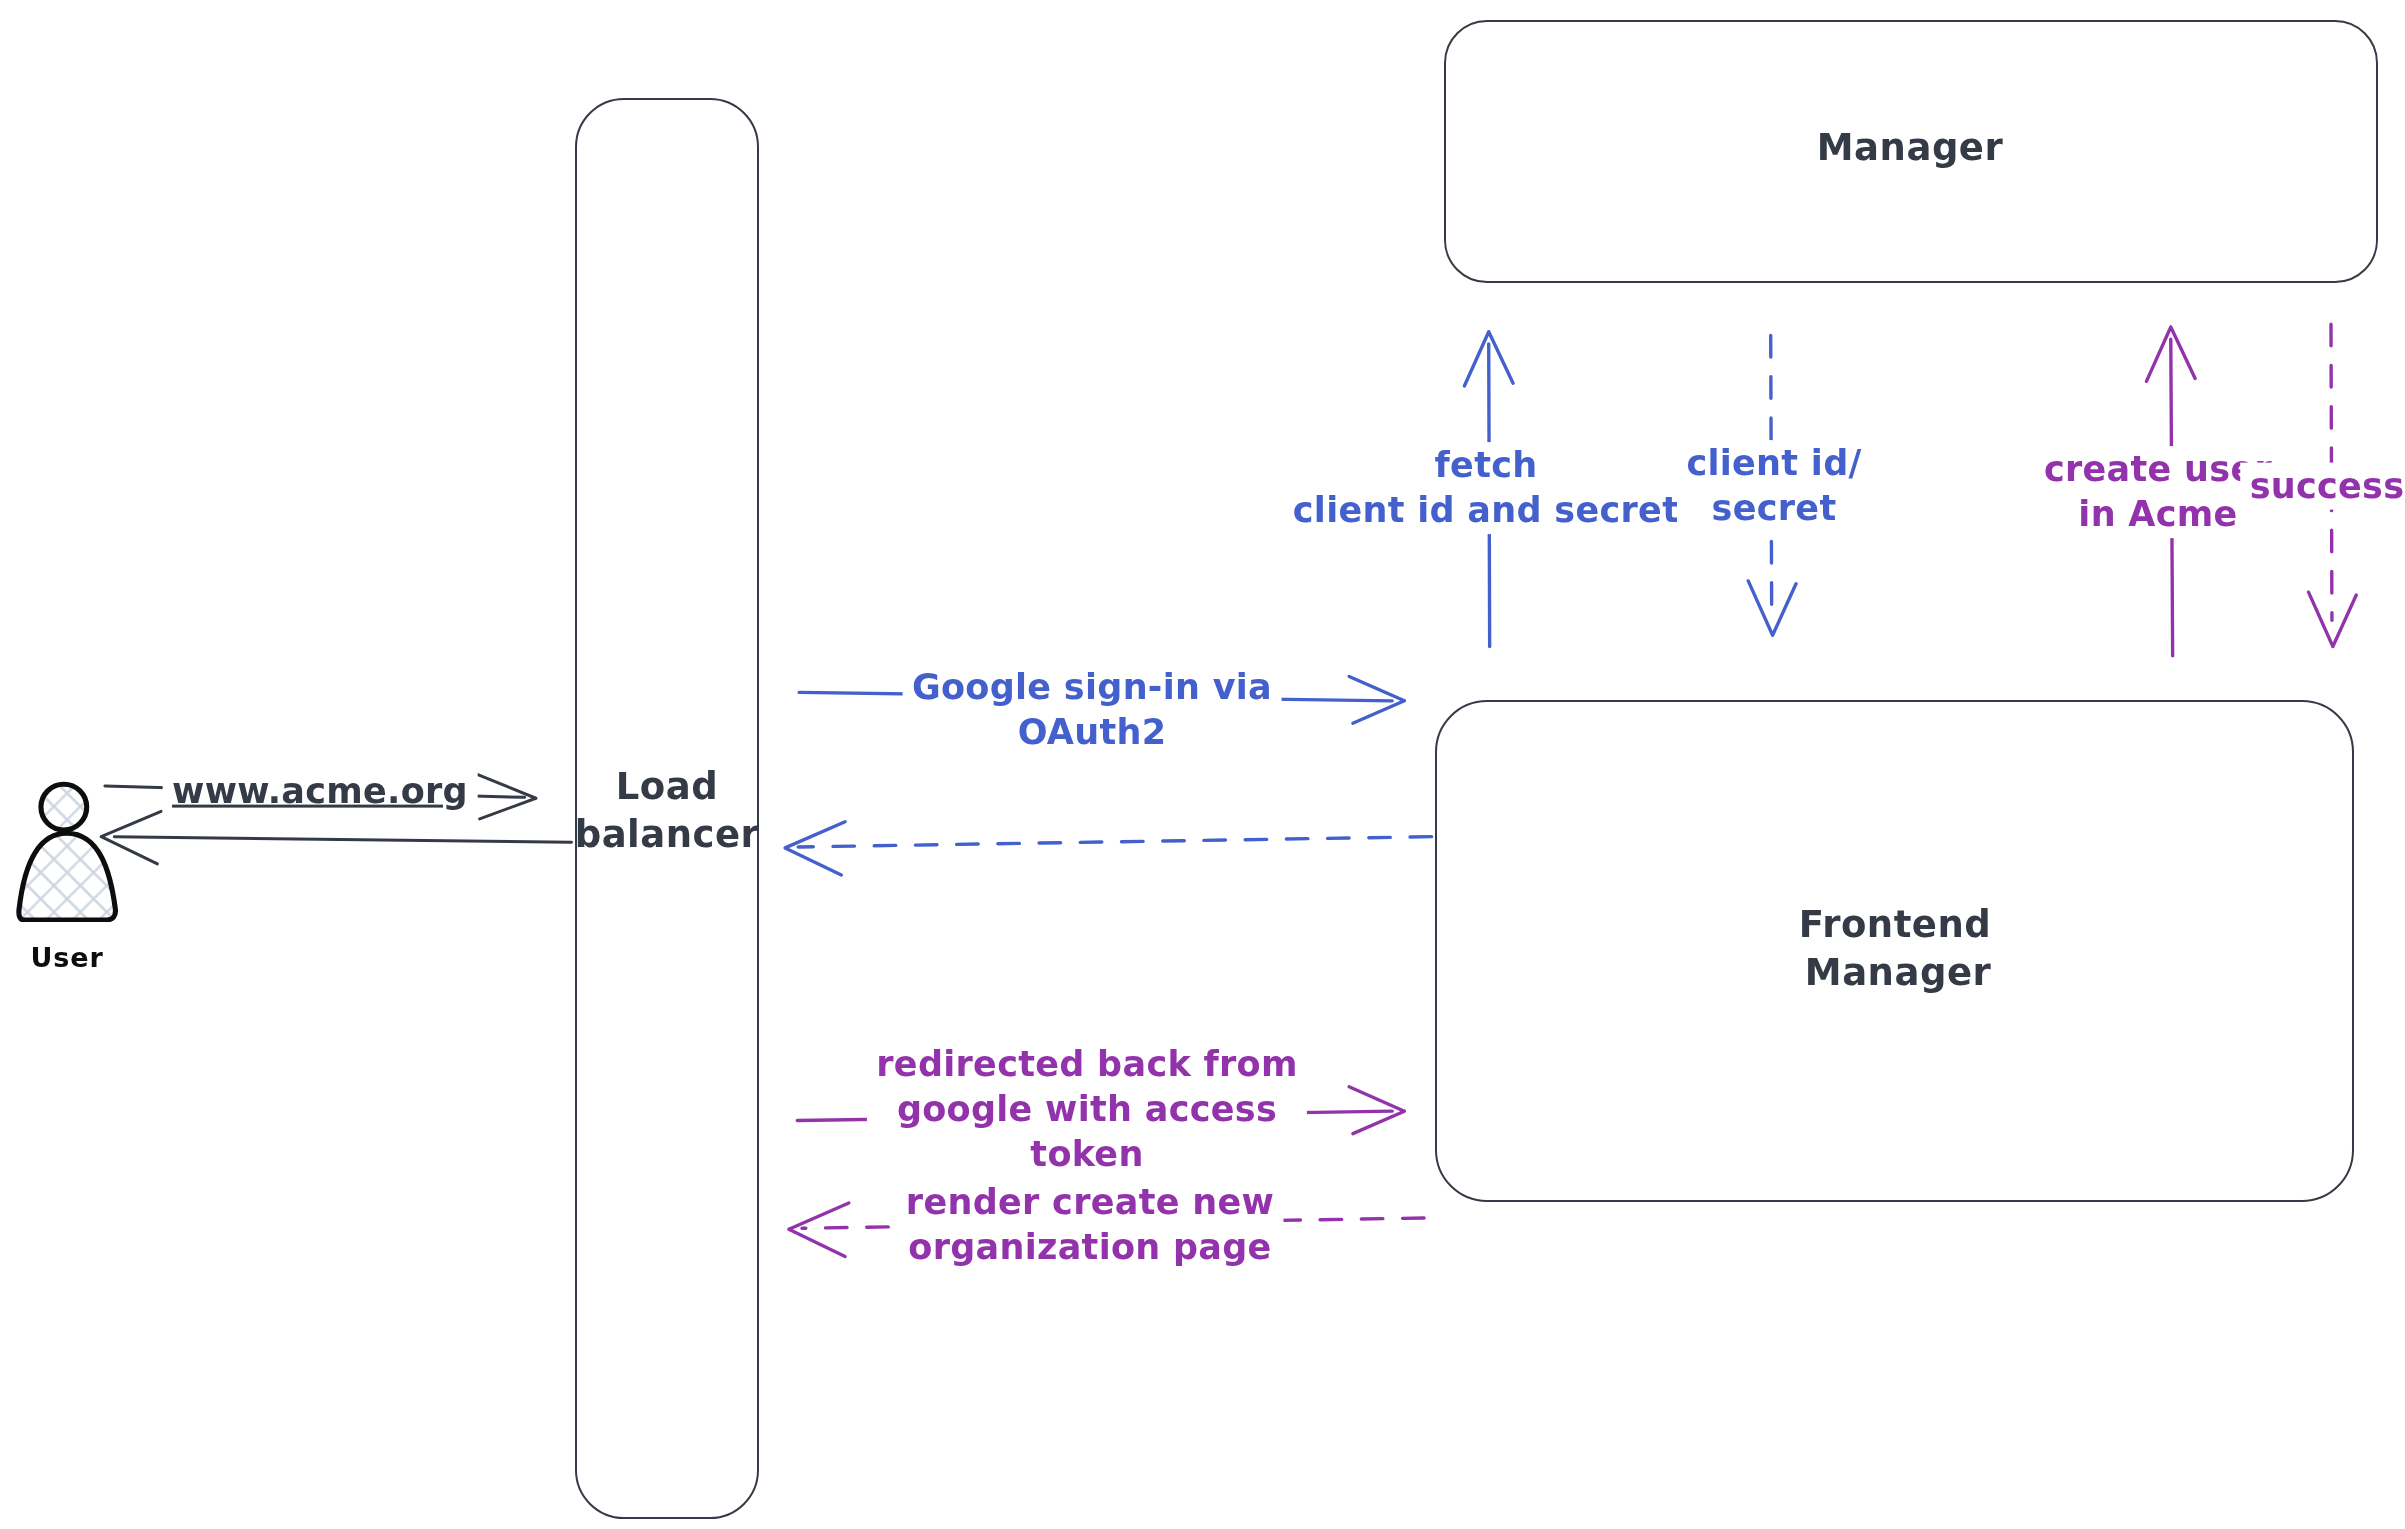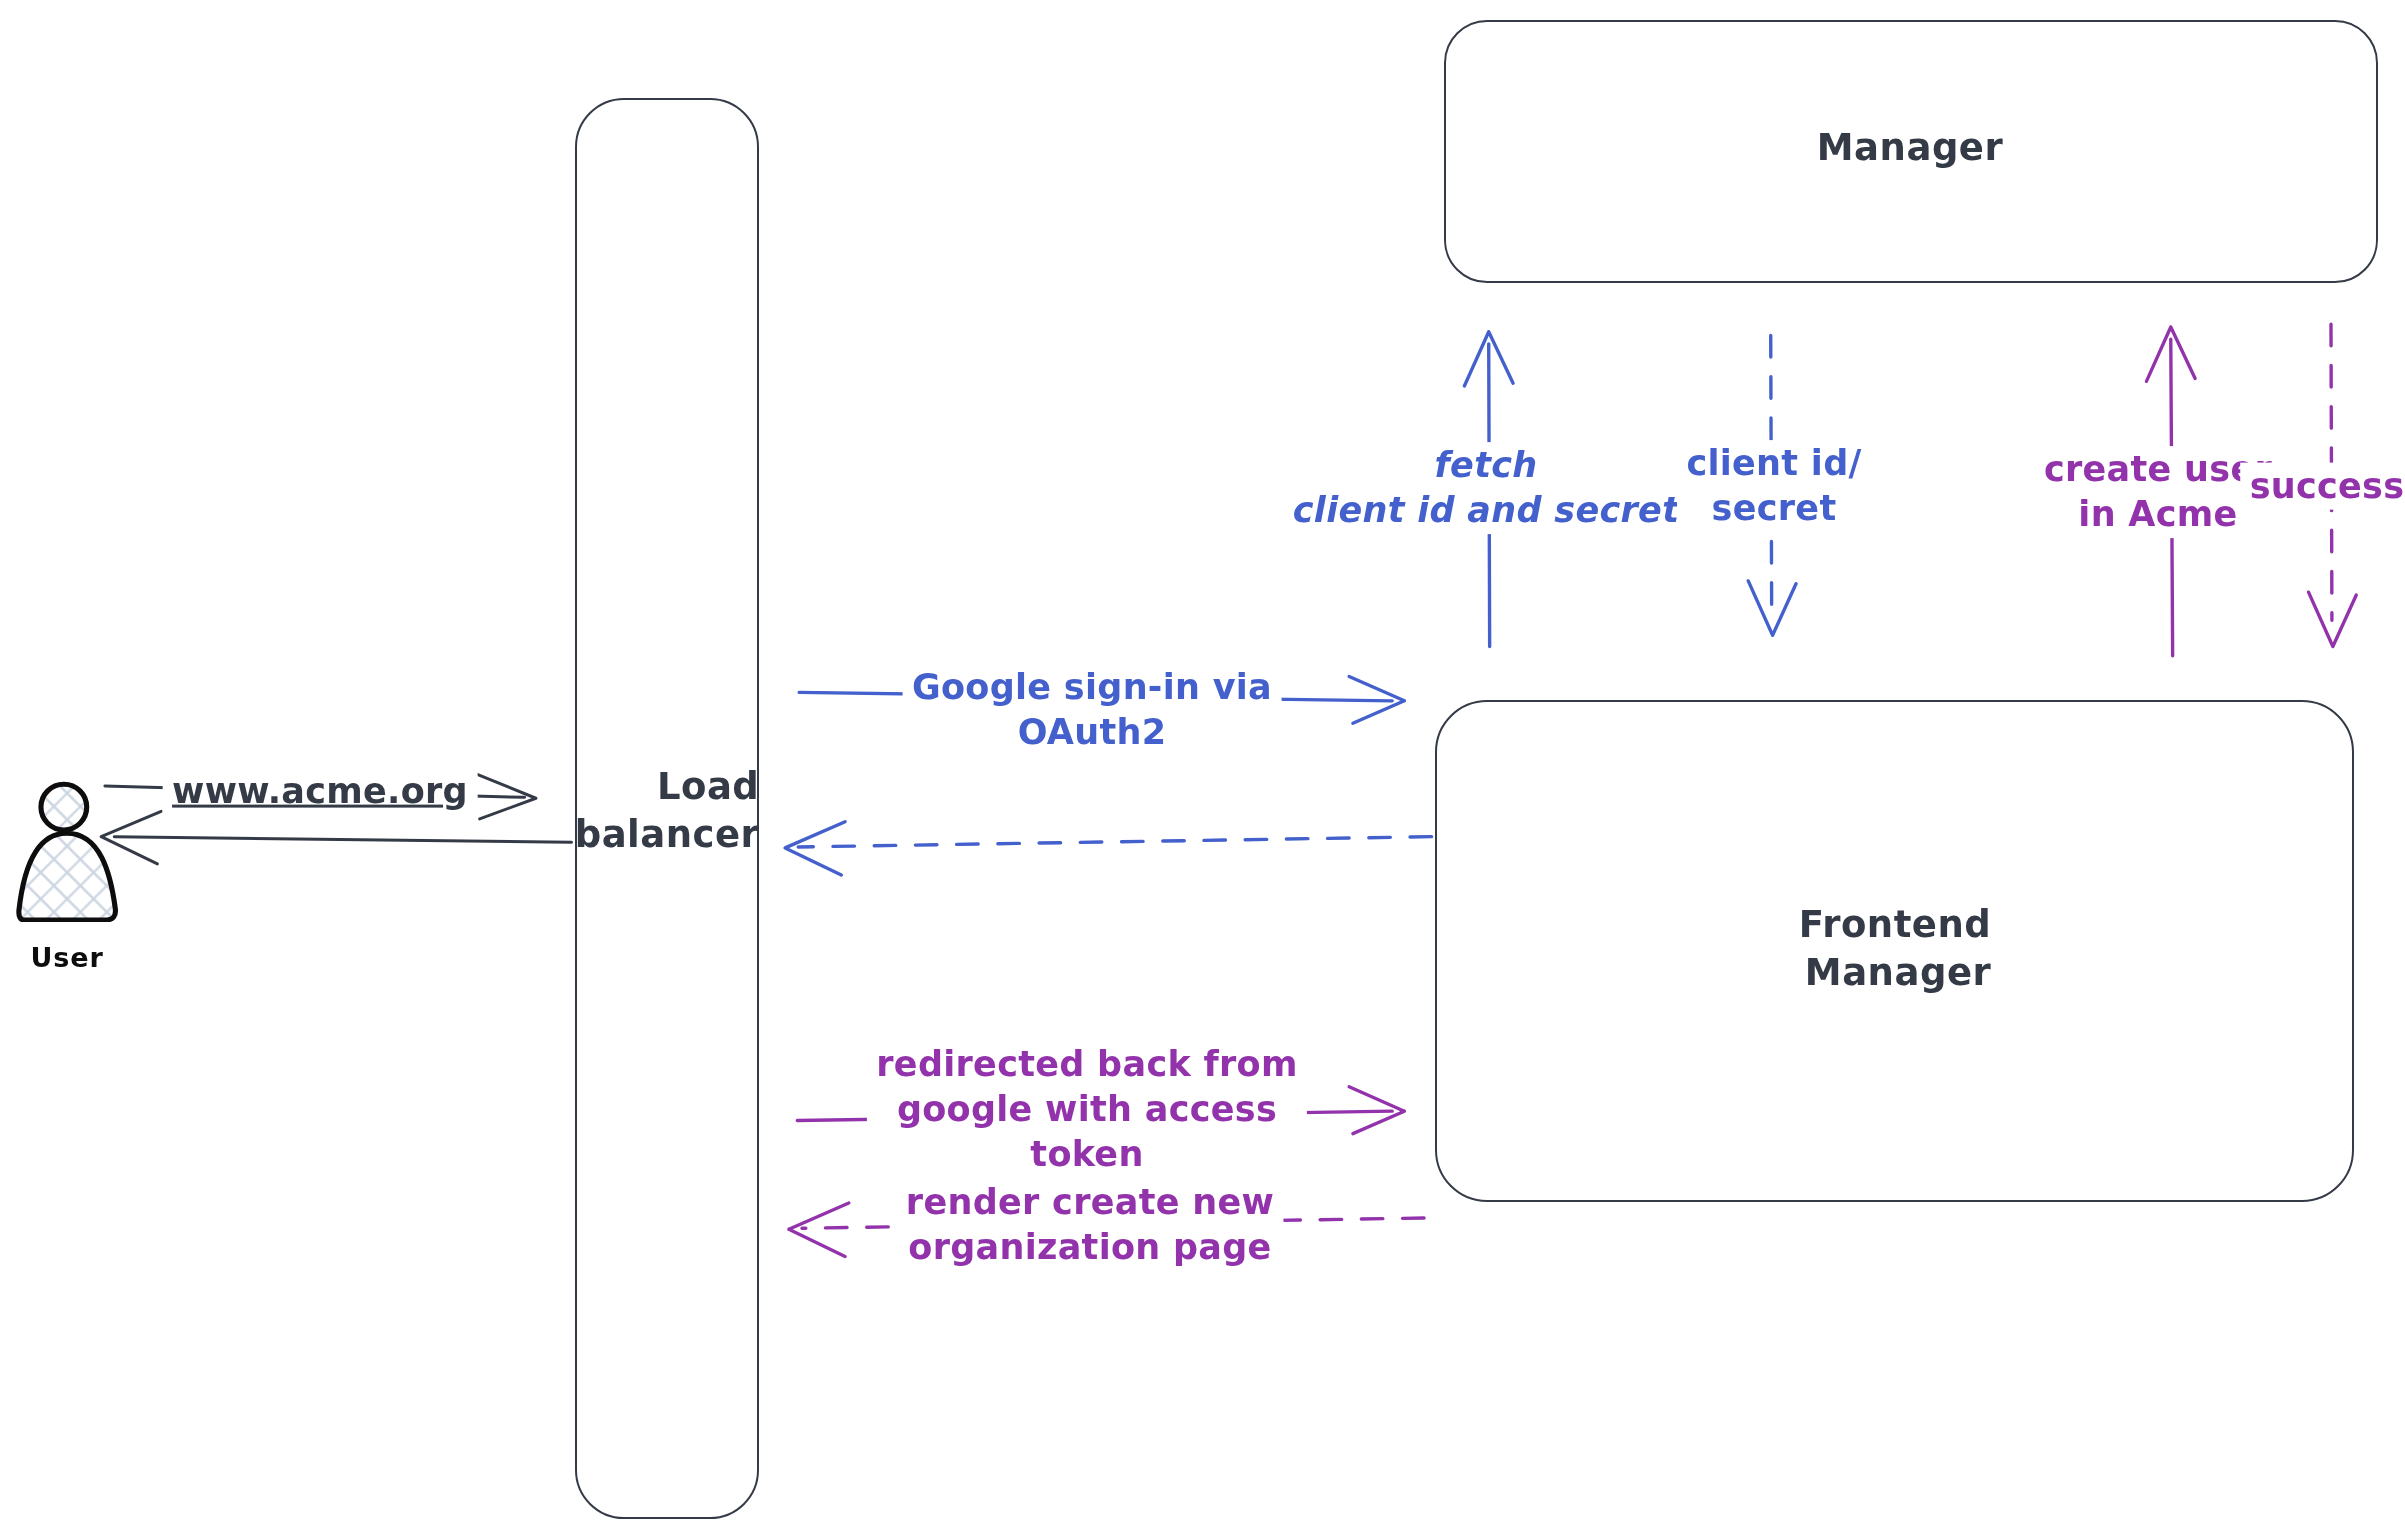--- a/index.html
+++ b/index.html
@@ -109,21 +109,21 @@
         <rect width="20" height="20" fill="#ffffff"></rect>
         <path d="M0,10 H20 M10,0 V20" stroke="#ccd5e1" stroke-width="2.4"></path>
       </pattern>
     </defs>
     <path d="M11,150 Q4,150 5,139 C9,104 20,57 56,57 C92,57 103,100 108,137 Q110,150 97,150 Z" fill="url(#hatch)" stroke="#0d0d0d" stroke-width="5.5" stroke-linejoin="round"></path>
     <circle cx="53" cy="29" r="24.5" fill="url(#hatch)" stroke="#0d0d0d" stroke-width="5.5"></circle>
   </svg>
   <div class="user-label" style="left:67px;top:957px;">User</div>
 
   <div class="box" style="left:575px;top:98px;width:184px;height:1421px;border-radius:49px;"></div>
-  <div class="box-label" style="left:667px;top:811px;text-align:right;">Load
+  <div class="box-label" style="left:667px;top:811px;">Load
 balancer</div>
 
   <div class="box" style="left:1444px;top:19.7px;width:934px;height:263px;border-radius:43px;"></div>
   <div class="box-label" style="left:1910px;top:148px;">Manager</div>
 
   <div class="box" style="left:1435px;top:700px;width:919px;height:502px;border-radius:52px;"></div>
   <div class="box-label" style="left:1895px;top:949px;text-align:right;">Frontend
 Manager</div>
 
   <div class="edge-label dark" style="left:320px;top:791px;">www.acme.org</div>
@@ -132,21 +132,21 @@
 OAuth2</div>
 
 
   <div class="edge-label purple" style="left:1087px;top:1109px;">redirected back from
 google with access
 token</div>
 
   <div class="edge-label purple" style="left:1090px;top:1225px;">render create new
 organization page</div>
 
-  <div class="edge-label blue" style="left:1486px;top:488px;font-style:italic;">fetch
+  <div class="edge-label blue" style="left:1486px;top:488px;">fetch
 client id and secret</div>
 
   <div class="edge-label blue" style="left:1774px;top:486px;">client id/
 secret</div>
 
   <div class="edge-label purple" style="left:2158px;top:492px;">create user
 in Acme</div>
 
   <div class="edge-label purple" style="left:2327px;top:486px;">success</div>
 

